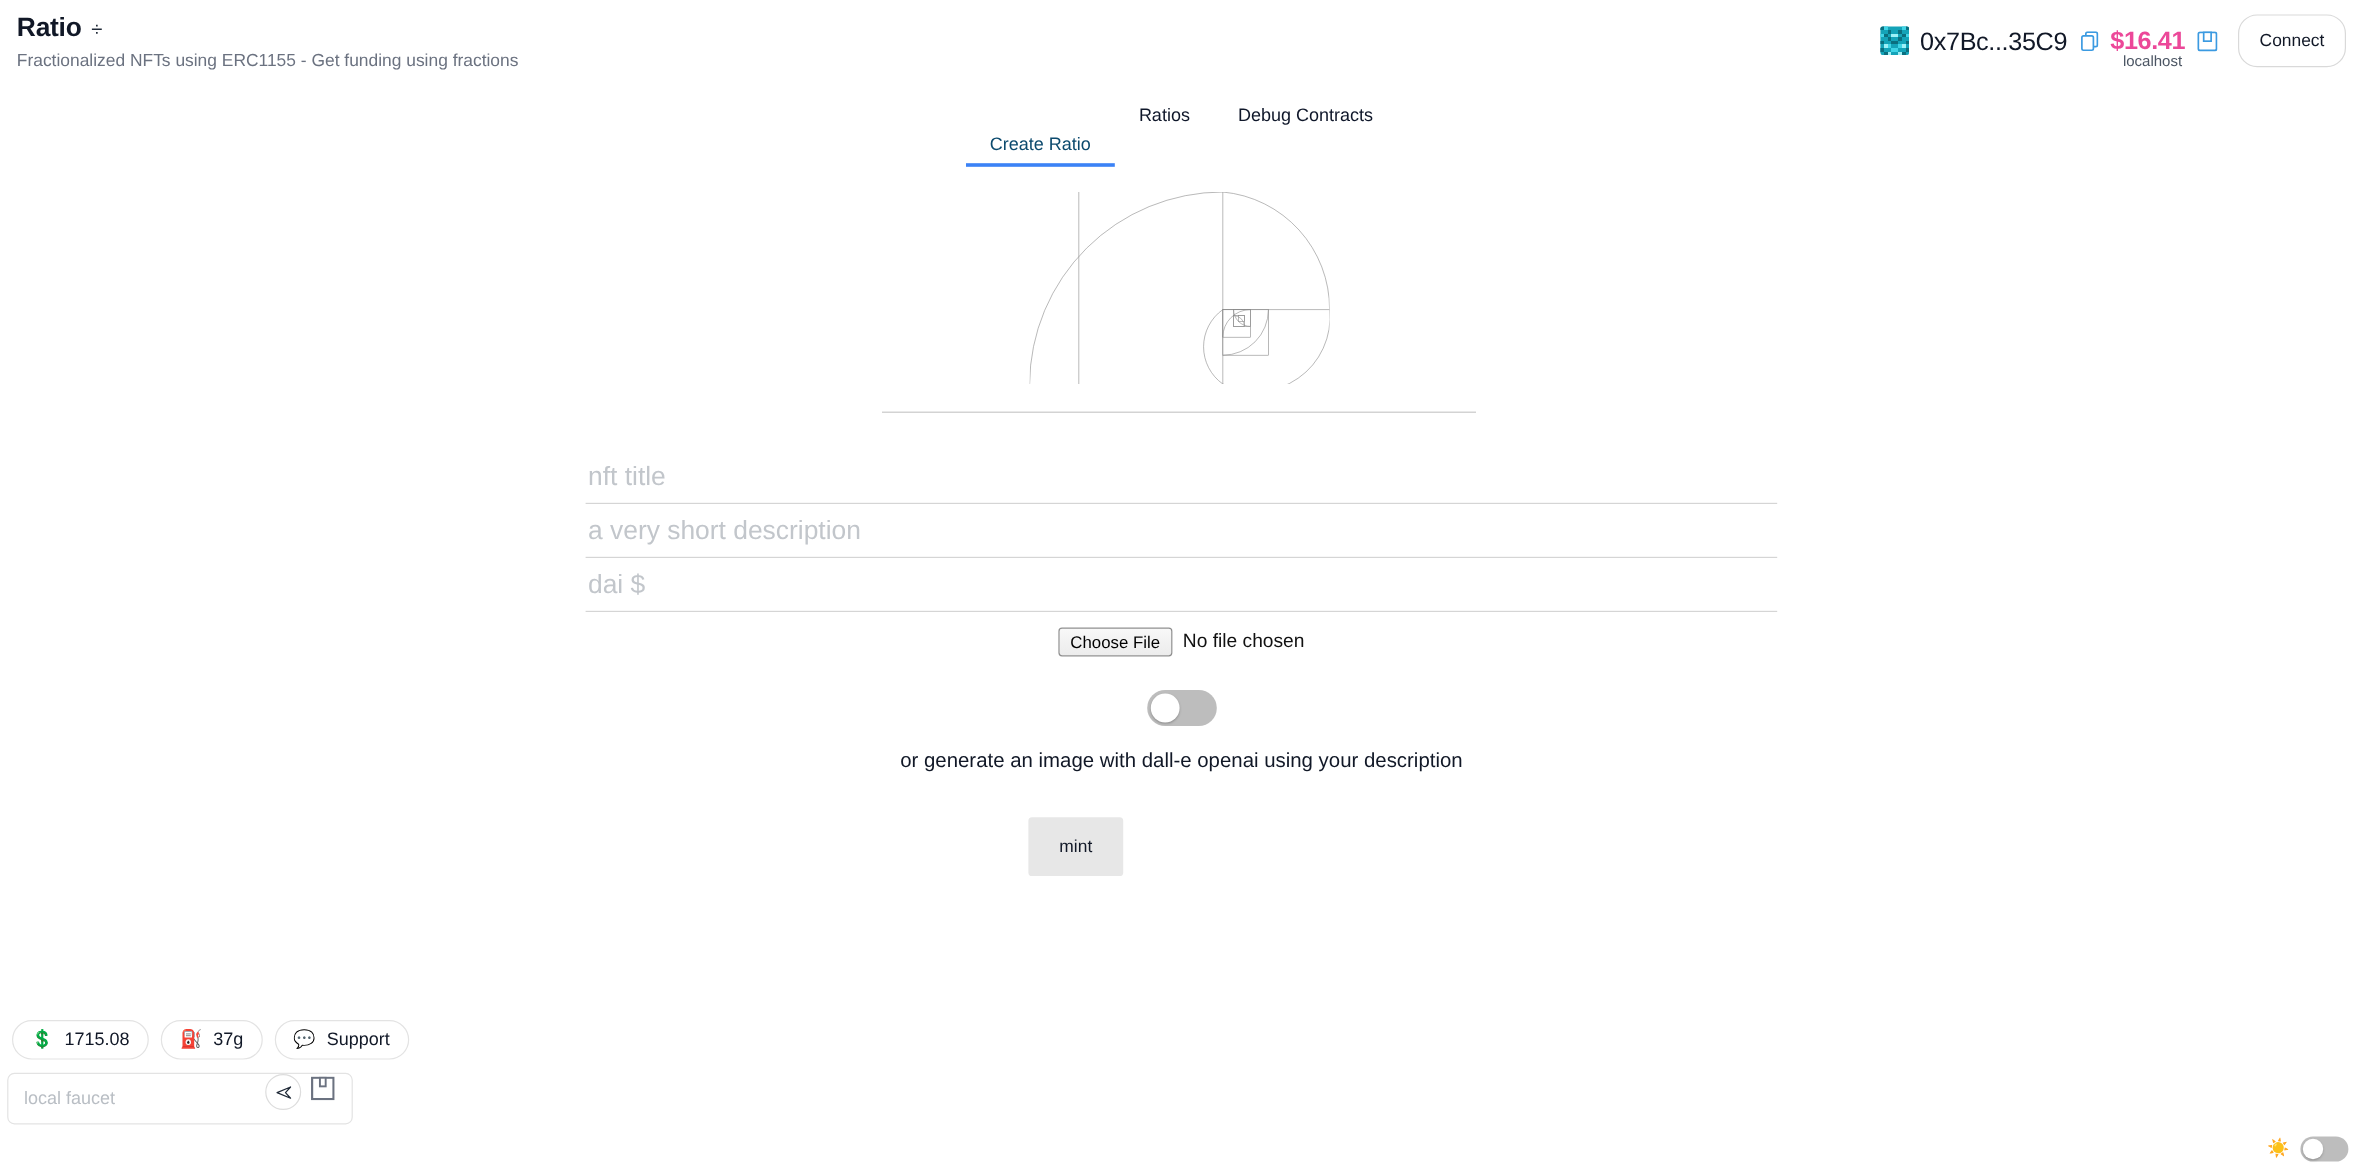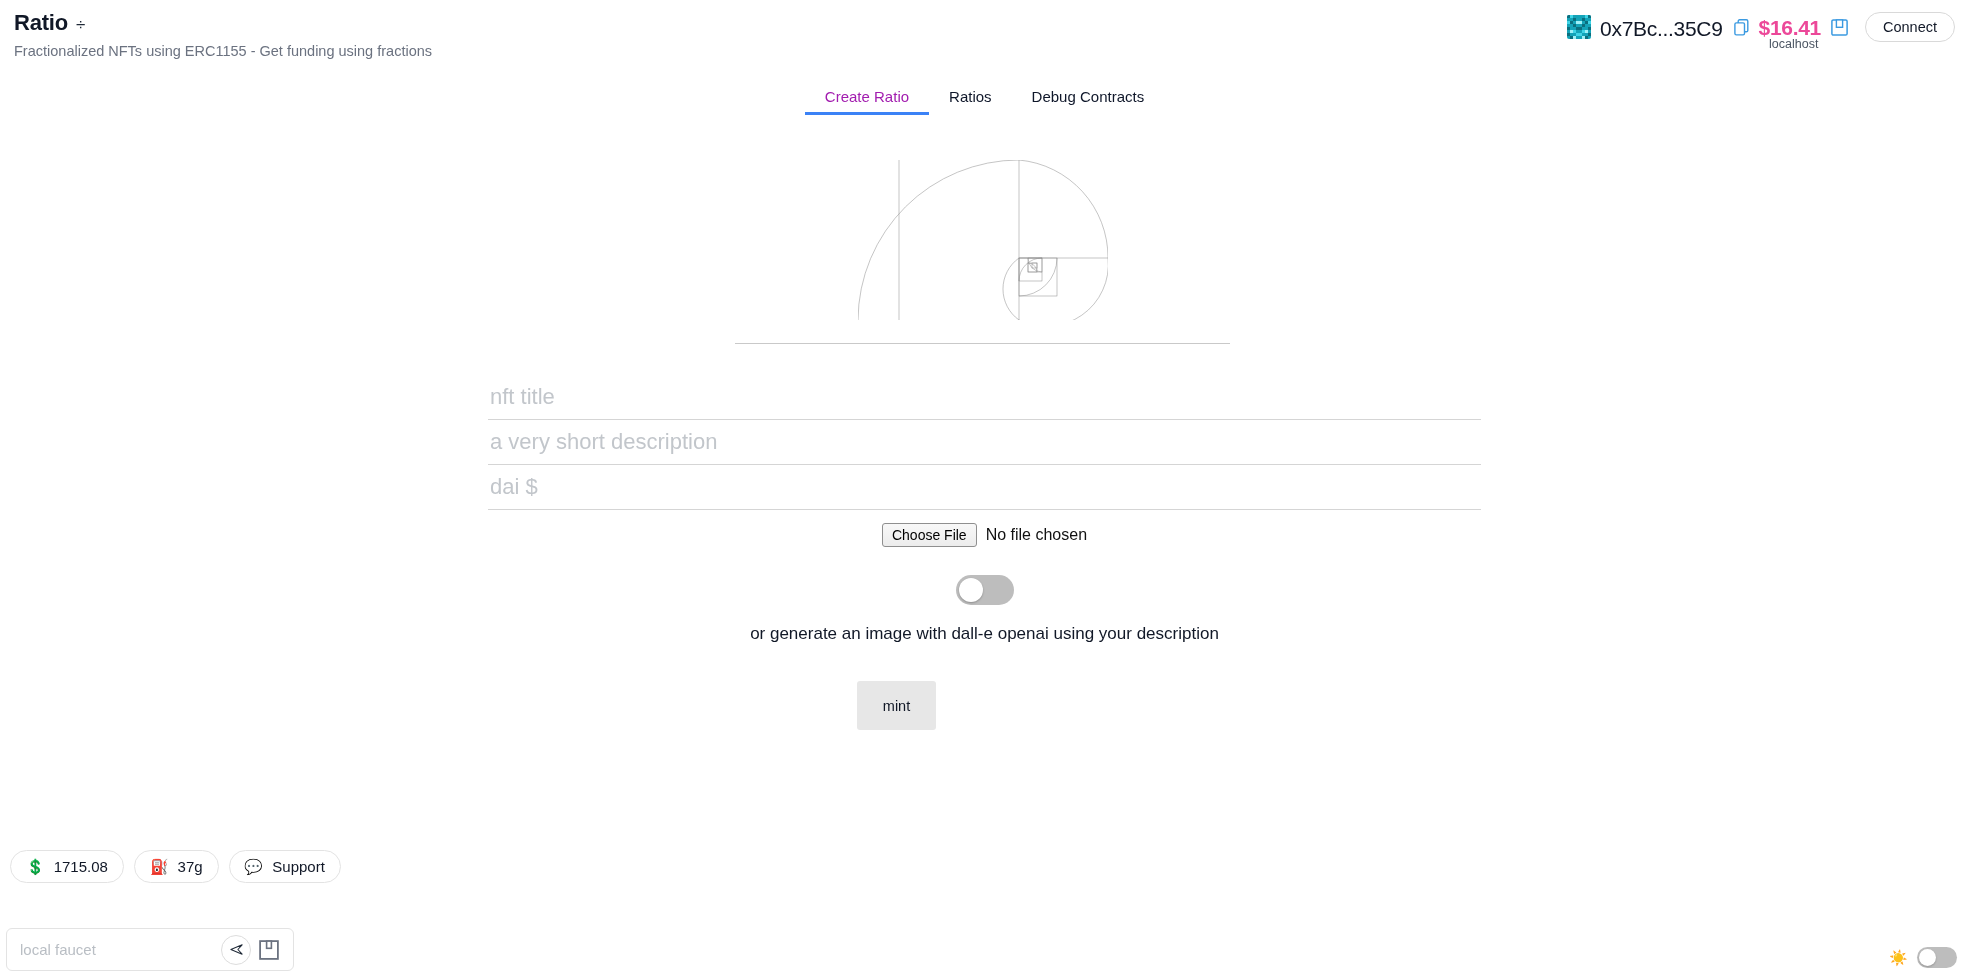--- a/index.html
+++ b/index.html
@@ -52,36 +52,36 @@
   }
   #balance-amount {
     font-size: 21px; font-weight: bold; color: #ec4899; letter-spacing: -0.3px;
     line-height: 1; position: relative; top: 1px; margin-right: 8px;
   }
   #save-icon-btn {
     width: 22px; height: 24px; margin-right: 14px;
     display: flex; align-items: center; justify-content: center; cursor: pointer;
   }
   #connect-button {
-    height: 30px; padding: 0 17px; border: 1px solid #d9d9d9; border-radius: 16px;
+    height: 44px; padding: 0 17px; border: 1px solid #d9d9d9; border-radius: 16px;
     background: #ffffff; color: #111827; font-size: 14.5px;
     font-family: "Liberation Sans", sans-serif;
     display: flex; align-items: center; justify-content: center; cursor: pointer;
   }
 
   
   #tab-bar {
     position: absolute; top: 82px; left: 0; width: 1969px; height: 35px;
     display: flex; justify-content: center; align-items: flex-start; gap: 0px;
   }
   .tab-item {
     font-size: 15px; padding: 6px 20px 10px 20px; cursor: pointer;
     color: #0f172a; position: relative;
   }
-  .tab-item.active { color: #a21caf; }
+  .tab-item.active { color: #0c4a6e; margin-top: 24px; }
   .tab-item.active::after {
     content: ""; position: absolute; left: 0; right: 0; bottom: 0;
     height: 3px; background: #3b82f6;
   }
 
   
   #spiral-figure {
     position: absolute; left: 858px; top: 160px; width: 250px; height: 160px;
   }
   #spiral-divider {
@@ -144,24 +144,24 @@
     display: flex; align-items: center; gap: 10px;
   }
   .stat-pill {
     height: 33px; padding: 0 15px; border: 1px solid #e3e3e3; border-radius: 17px;
     background: #ffffff; display: flex; align-items: center; gap: 9px;
     font-size: 15px; color: #111827; cursor: pointer; white-space: nowrap;
   }
   .pill-icon { font-size: 15px; line-height: 1; display: inline-block; }
 
   #faucet-bar {
-    position: absolute; left: 6px; top: 928px;
+    position: absolute; left: 6px; top: 894px;
     width: 288px; height: 43px;
     border: 1px solid #e3e3e3; border-radius: 6px; background: #ffffff;
-    display: flex; align-items: center;
+    display: flex; align-items: flex-start;
   }
   #faucet-input {
     flex: 1; height: 41px; border: none; outline: none; background: transparent;
     padding-left: 13px; font-family: "Liberation Sans", sans-serif;
     font-size: 15px; color: #374151;
   }
   #faucet-input::placeholder { color: #b9bec4; }
   #faucet-send-btn {
     width: 30px; height: 30px; border-radius: 50%; border: 1px solid #dddddd;
     display: flex; align-items: center; justify-content: center;

